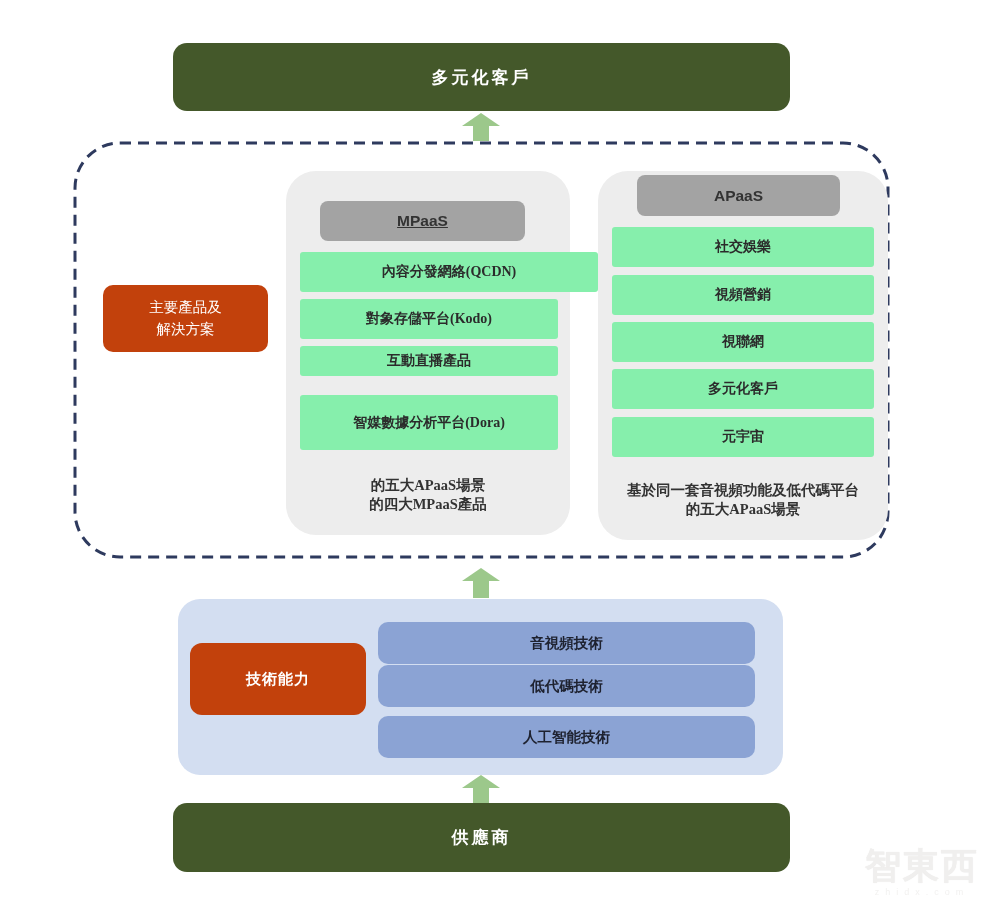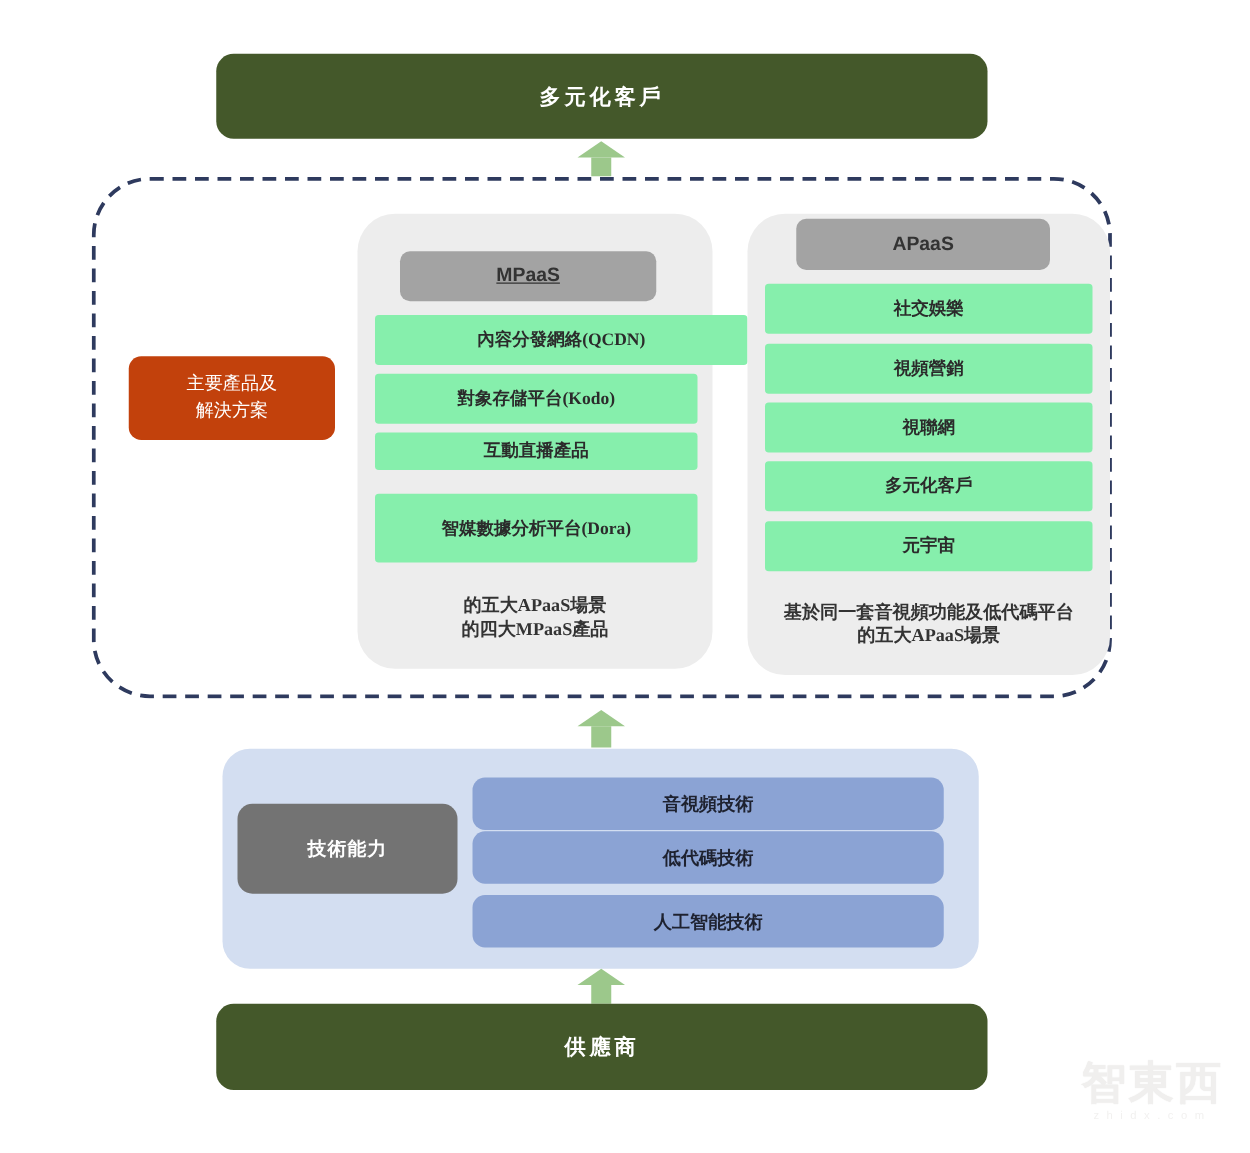--- a/index.html
+++ b/index.html
@@ -27,21 +27,21 @@
   }
   .gray-item{
     background:#86efac;border-radius:3px;color:#2b2b2b;
     font-size:14px;font-weight:bold;
   }
   .panel-caption{
     color:#333333;font-size:14.5px;font-weight:bold;line-height:1.3;
   }
   .tech-panel{background:#d3def1;border-radius:22px;}
   .navy-box{
-    background:#737373;border-radius:12px;color:#ffffff;
+    background:#c2410c;border-radius:12px;color:#ffffff;
     font-size:15px;font-weight:bold;letter-spacing:1px;
   }
   .blue-bar{
     background:#8ba3d4;border-radius:10px;color:#1e2230;
     font-size:14.5px;font-weight:bold;
   }
 
   .arrow{width:38px;}
   .arrow .head{
     width:0;height:0;margin:0 auto;

